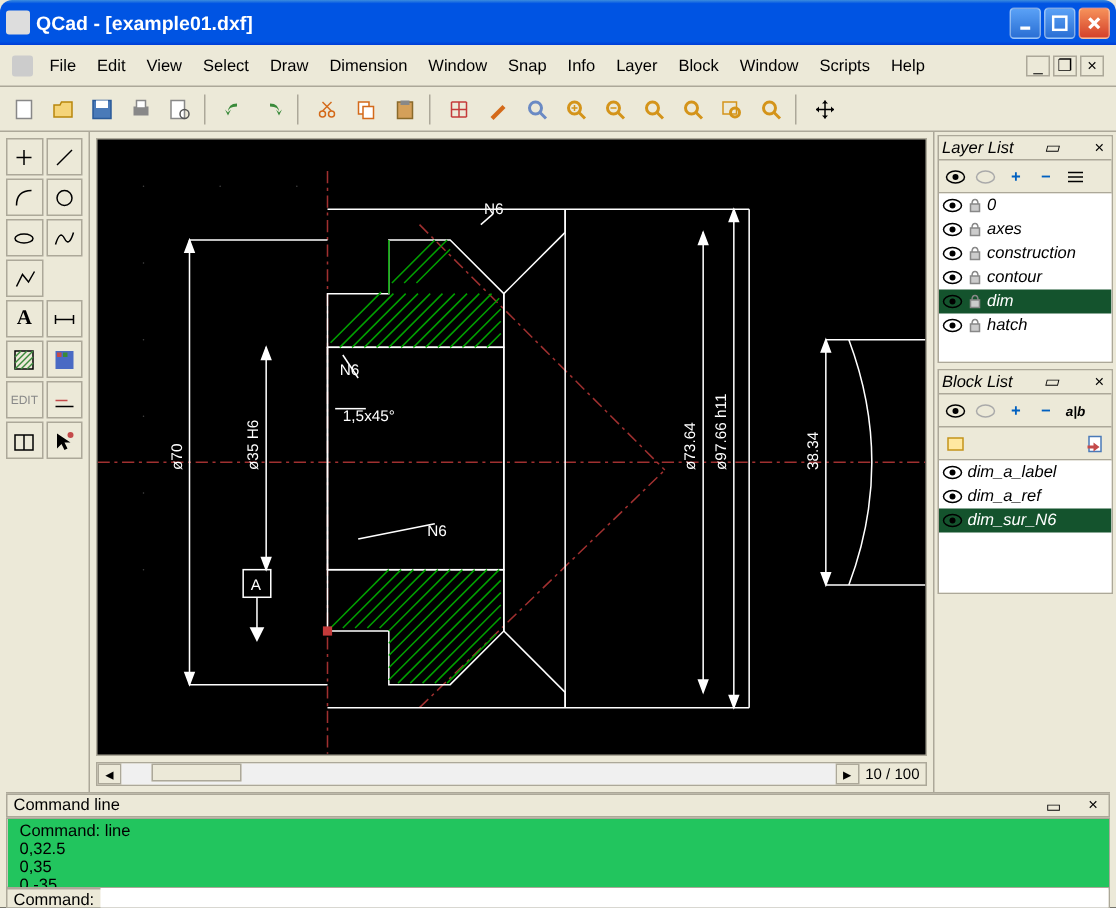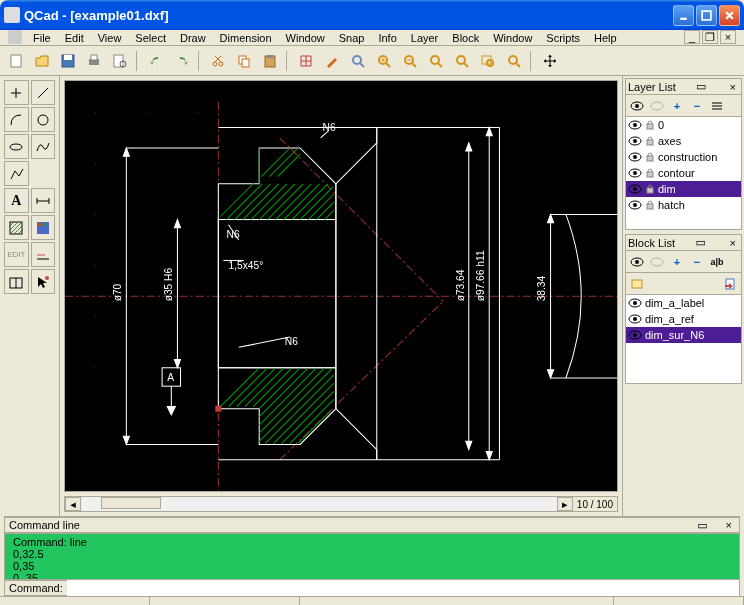--- a/index.html
+++ b/index.html
@@ -4,48 +4,48 @@
 <style>
 * { margin: 0; padding: 0; box-sizing: border-box; font-family: Tahoma, sans-serif; font-size: 11px; }
 body { background: #ece9d8; width: 744px; height: 605px; overflow: hidden; position: relative; }
 .titlebar { height: 30px; background: linear-gradient(to bottom, #3c8cde 0%, #0054e3 8%, #0054e3 92%, #003dd7 100%); display: flex; align-items: center; padding: 0 4px; color: white; border-radius: 8px 8px 0 0; }
 .titlebar .icon { width: 16px; height: 16px; background: #ddd; margin-right: 4px; border-radius: 2px; }
 .titlebar .title { flex: 1; font-weight: bold; font-size: 13px; }
 .titlebar .winbtn { width: 21px; height: 21px; margin-left: 2px; border-radius: 3px; display: flex; align-items: center; justify-content: center; font-weight: bold; color: white; cursor: pointer; border: 1px solid rgba(255,255,255,0.4); }
 .winbtn.min, .winbtn.max { background: linear-gradient(to bottom, #5aa1f6, #2a6fd4); }
 .winbtn.close { background: linear-gradient(to bottom, #f6915a, #d4412a); }
 .winbtn svg { width: 11px; height: 11px; }
-.menubar { height: 16px; background: #ece9d8; display: flex; padding: 0 8px; border-bottom: 1px solid #aca899; }
+.menubar { height: 28px; background: #ece9d8; display: flex; align-items: center; padding: 0 8px; border-bottom: 1px solid #aca899; }
 .menubar .menu { padding: 2px 7px; cursor: pointer; }
 .mdi-controls { margin-left: auto; display: flex; gap: 2px; }
 .mdi-controls div { width: 16px; height: 14px; border: 1px solid #aca899; background: #ece9d8; cursor: pointer; display: flex; align-items: center; justify-content: center; }
 .toolbar { height: 30px; background: #ece9d8; display: flex; align-items: center; padding: 2px 4px; border-bottom: 1px solid #aca899; gap: 2px; }
 .toolbar .sep { width: 4px; height: 20px; border-left: 1px solid #aca899; margin: 0 2px; }
 .tbtn { width: 24px; height: 24px; display: flex; align-items: center; justify-content: center; cursor: pointer; border: 1px solid transparent; border-radius: 2px; }
 .main { display: flex; height: 440px; }
 .left-tools { width: 60px; background: #ece9d8; border-right: 1px solid #aca899; padding: 4px; }
 .left-tools .row { display: flex; gap: 2px; margin-bottom: 2px; }
 .ltbtn { width: 25px; height: 25px; border: 1px solid #aca899; background: #ece9d8; cursor: pointer; display: flex; align-items: center; justify-content: center; }
 .ltbtn.edit-label { font-size: 8px; color: #888; }
 .canvas-area { flex: 1; display: flex; flex-direction: column; background: #ece9d8; }
 .canvas { flex: 1; background: #000; position: relative; overflow: hidden; border: 1px solid #aca899; margin: 4px; }
 .scrollbar-h { height: 16px; background: #ece9d8; border: 1px solid #aca899; margin: 0 4px 4px 4px; display: flex; align-items: center; }
 .scrollbar-h .arrow { width: 16px; height: 14px; background: #ece9d8; border: 1px solid #aca899; cursor: pointer; display:flex; align-items:center; justify-content:center;}
 .scrollbar-h .track { flex: 1; height: 14px; background: #f0f0f0; position: relative; }
 .scrollbar-h .thumb { position: absolute; left: 20px; width: 60px; height: 12px; background: #ece9d8; border: 1px solid #aca899; top: 0; }
 .scrollbar-h .scale { margin-left: 4px; margin-right: 4px; font-size: 10px; }
 .right-panels { width: 122px; background: #ece9d8; display: flex; flex-direction: column; border-left: 1px solid #aca899; }
-.panel { border: 1px solid #aca899; margin: 2px; background: #ece9d8; }
+.panel { border: 1px solid #aca899; margin: 2px; background: #ece9d8; font-style: italic; }
 .panel-header { height: 16px; background: #ece9d8; display: flex; align-items: center; padding: 0 2px; border-bottom: 1px solid #aca899; font-size: 10px; }
 .panel-header .close-x { margin-left: auto; cursor: pointer; padding: 0 3px; }
 .panel-tools { height: 22px; display: flex; align-items: center; padding: 0 2px; gap: 2px; border-bottom: 1px solid #aca899; }
 .panel-tools .ptbtn { width: 18px; height: 18px; display: flex; align-items: center; justify-content: center; cursor: pointer; font-weight: bold; }
 .panel-list { background: white; overflow: auto; }
 .list-item { height: 16px; display: flex; align-items: center; padding: 0 2px; gap: 3px; font-size: 11px; cursor: pointer; }
-.list-item.selected { background: #4c1d95; color: white; }
+.list-item.selected { background: #14532d; color: white; }
 .eye { width: 14px; height: 10px; }
 .lock { width: 10px; height: 10px; }
 .cmd-panel { height: 80px; background: #ece9d8; border-top: 1px solid #aca899; display: flex; flex-direction: column; margin: 0 4px; }
 .cmd-header { height: 16px; display: flex; align-items: center; padding: 0 4px; font-size: 11px; border: 1px solid #aca899; gap: 12px; }
 .cmd-output { flex: 1; background: #22c55e; border: 1px solid #aca899; padding: 2px 8px; font-size: 11px; overflow: auto; }
 .cmd-input-row { height: 16px; display: flex; align-items: center; border: 1px solid #aca899; }
 .cmd-input-row .label { padding: 0 4px; }
 .cmd-input-row input { flex: 1; border: none; outline: none; height: 16px; padding: 0 2px; }
 .statusbar { height: 30px; background: #ece9d8; border-top: 1px solid #aca899; display: flex; align-items: stretch; }
 .statusbar .cell { border-right: 1px solid #aca899; padding: 2px 6px; font-size: 10px; display: flex; flex-direction: column; justify-content: center; }

